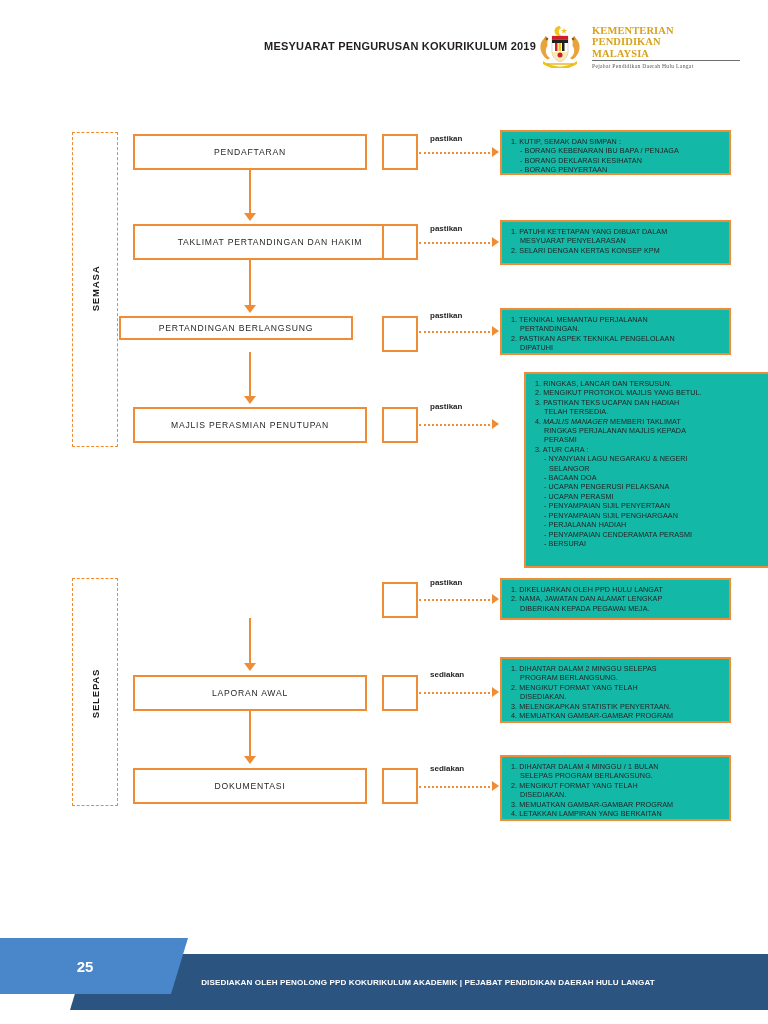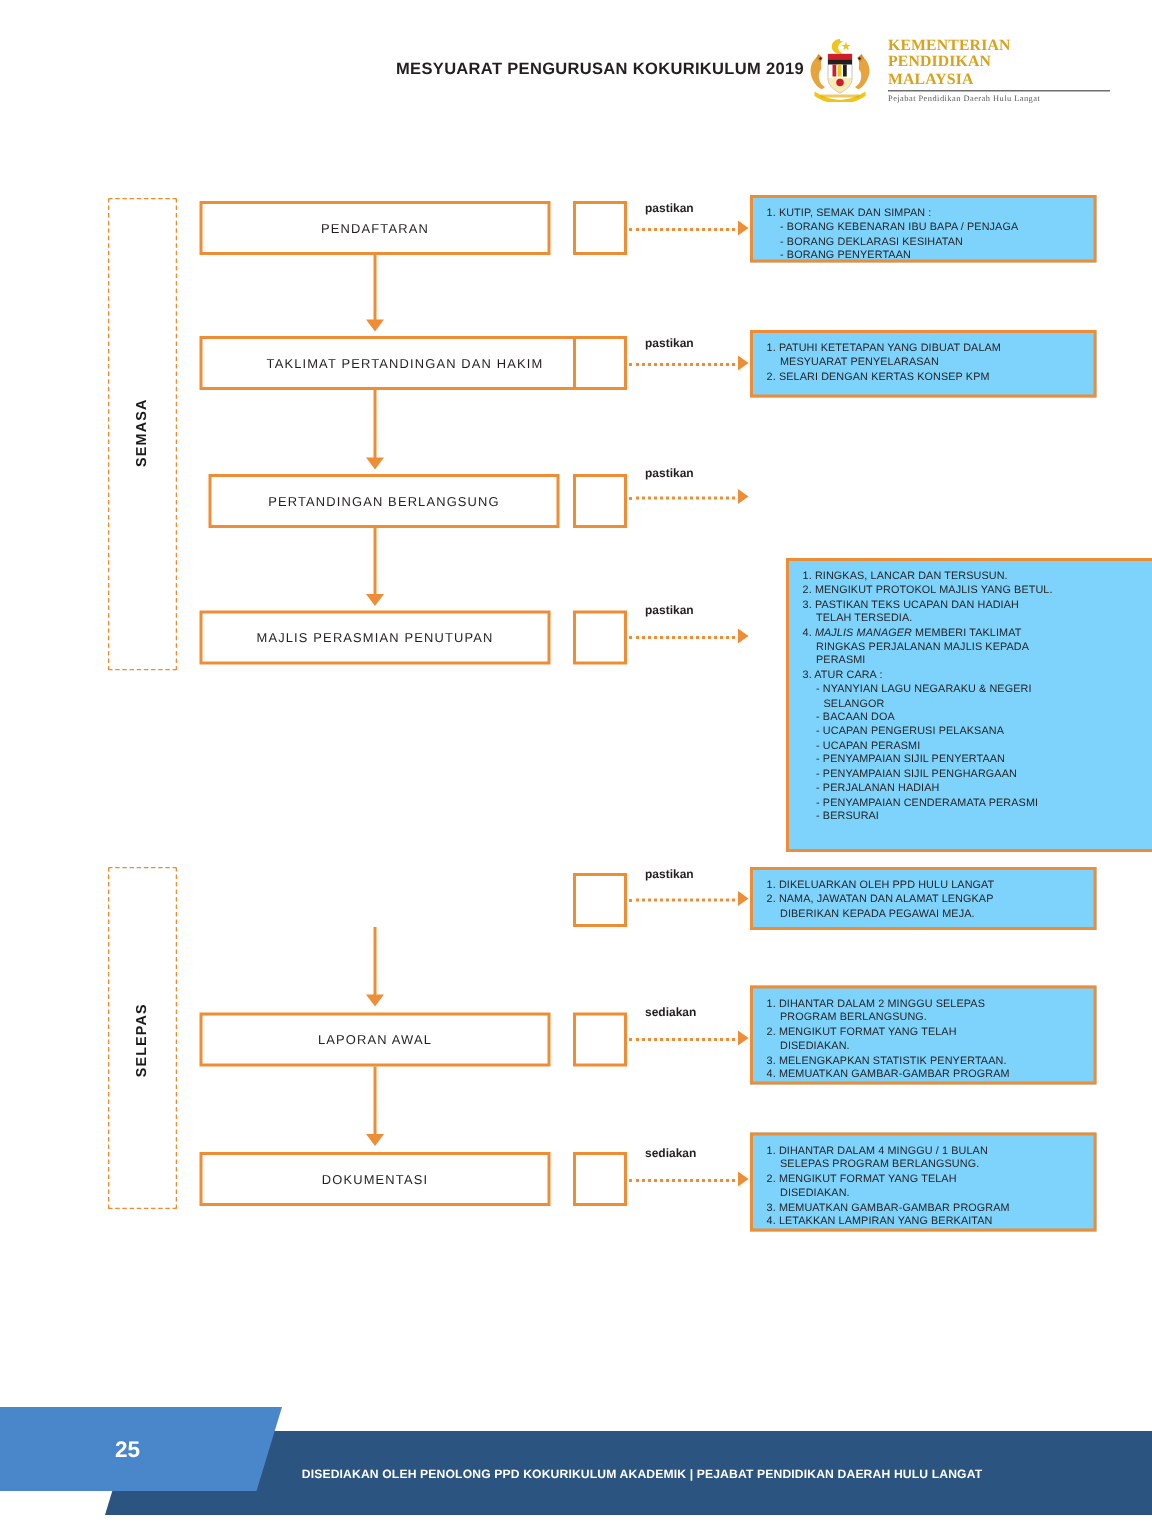--- a/index.html
+++ b/index.html
@@ -88,21 +88,21 @@
   }
   .dotlabel {
     position:absolute;
     font-size:8px; font-weight:600;
     color:#231f20; white-space:nowrap;
   }
 
   .nbox {
     position:absolute;
     border:2.2px solid #ef8d37;
-    background:#7dd3fc;
+    background:#14b8a6;
     padding:5px 6px 5px 9px;
   }
   .nline {
     font-size:7.2px; color:#231f20; line-height:9.4px;
     letter-spacing:.012em; white-space:nowrap;
   }
   .nline.ind1 { padding-left:9px; }
   .nline.ind2 { padding-left:14px; }
   .nline i { font-style:italic; }
 
@@ -206,27 +206,33 @@
     <div class="dotline" style="left:419px; top:242px; width:75px;"></div>
     <div class="harrow" style="left:492px; top:237px;"></div>
     <div class="nbox" style="left:500px; top:220px; width:231px; height:45px;">
       <div class="nline">1. PATUHI KETETAPAN YANG DIBUAT DALAM</div>
       <div class="nline ind1">MESYUARAT PENYELARASAN</div>
       <div class="nline">2. SELARI DENGAN KERTAS KONSEP KPM</div>
     </div>
     <div class="vconn" style="left:248.7px; top:260px; height:47px;"></div>
     <div class="varrow" style="left:244px; top:305px;"></div>
 
-    <div class="pbox" style="left:139px; top:316px; width:234px; height:36px;">
+    <div class="pbox" style="left:119px; top:316px; width:234px; height:24px;">
       <span>PERTANDINGAN BERLANGSUNG</span>
     </div>
     <div class="sqbox" style="left:382px; top:316px; width:36px; height:36px;"></div>
     <div class="dotlabel" style="left:430px; top:311px;">pastikan</div>
     <div class="dotline" style="left:419px; top:331px; width:75px;"></div>
     <div class="harrow" style="left:492px; top:326px;"></div>
+    <div class="nbox" style="left:500px; top:308px; width:231px; height:47px;">
+      <div class="nline">1. TEKNIKAL MEMANTAU PERJALANAN</div>
+      <div class="nline ind1">PERTANDINGAN.</div>
+      <div class="nline">2. PASTIKAN ASPEK TEKNIKAL PENGELOLAAN</div>
+      <div class="nline ind1">DIPATUHI</div>
+    </div>
     <div class="vconn" style="left:248.7px; top:352px; height:46px;"></div>
     <div class="varrow" style="left:244px; top:396px;"></div>
 
     <div class="pbox" style="left:133px; top:407px; width:234px; height:36px;">
       <span>MAJLIS PERASMIAN PENUTUPAN</span>
     </div>
     <div class="sqbox" style="left:382px; top:407px; width:36px; height:36px;"></div>
     <div class="dotlabel" style="left:430px; top:402px;">pastikan</div>
     <div class="dotline" style="left:419px; top:424px; width:75px;"></div>
     <div class="harrow" style="left:492px; top:419px;"></div>

